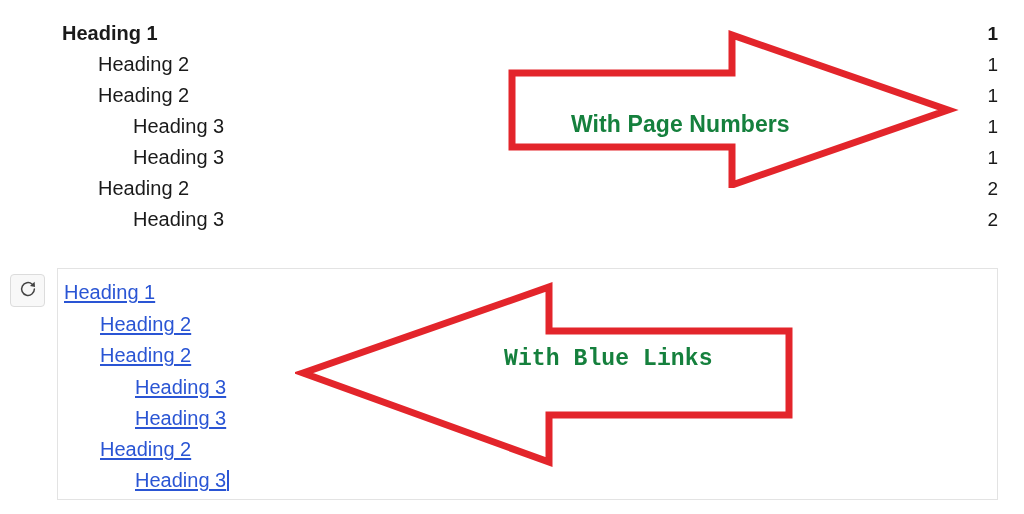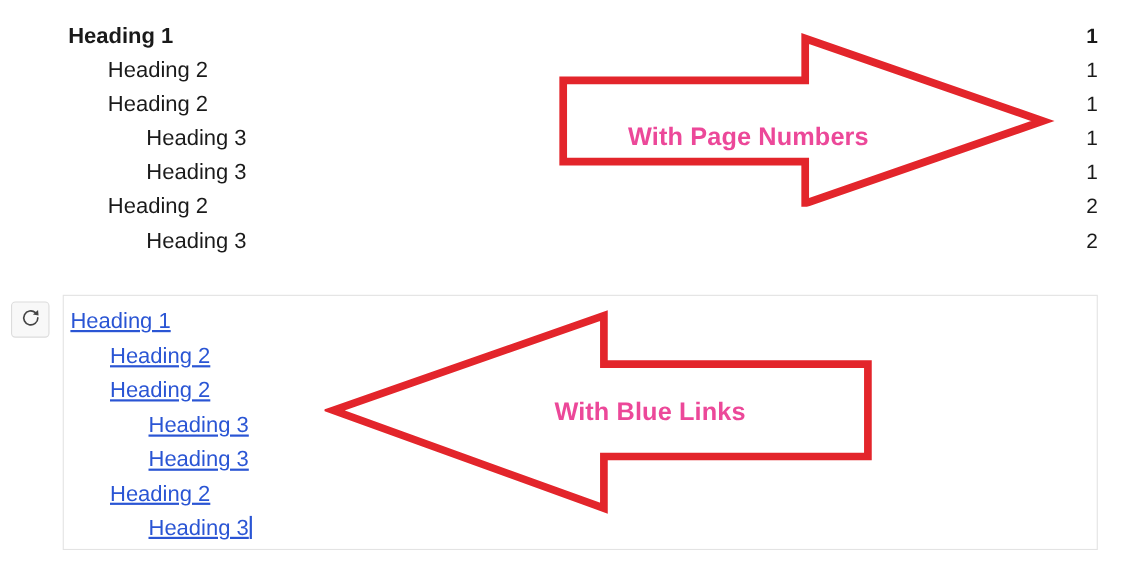--- a/index.html
+++ b/index.html
@@ -109,28 +109,28 @@
   
   .arrow-annotation {
     position: absolute;
     pointer-events: none;
   }
   .arrow-annotation svg { display: block; }
   .arrow-label {
     position: absolute;
     font-size: 23px;
     font-weight: bold;
-    color: #ec4899;
+    color: #15803d;
     white-space: nowrap;
     letter-spacing: 0.1px;
   }
   #arrow-page-numbers { left: 500px; top: 28px; width: 460px; height: 160px; }
   #arrow-page-numbers .arrow-label { left: 71px; top: 83px; }
   #arrow-blue-links { left: 295px; top: 280px; width: 500px; height: 190px; }
-  #arrow-blue-links .arrow-label { left: 209px; top: 81px; }
+  #arrow-blue-links .arrow-label { left: 209px; top: 66px; font-family: Liberation Mono, monospace; }
 </style>
 </head>
 <body>
 
 <div id="toc-page-numbers">
 
   <div class="toc-row lvl0" style="top:18px">
     <span class="toc-title">Heading 1</span>
     <span class="toc-page">1</span>
   </div>

